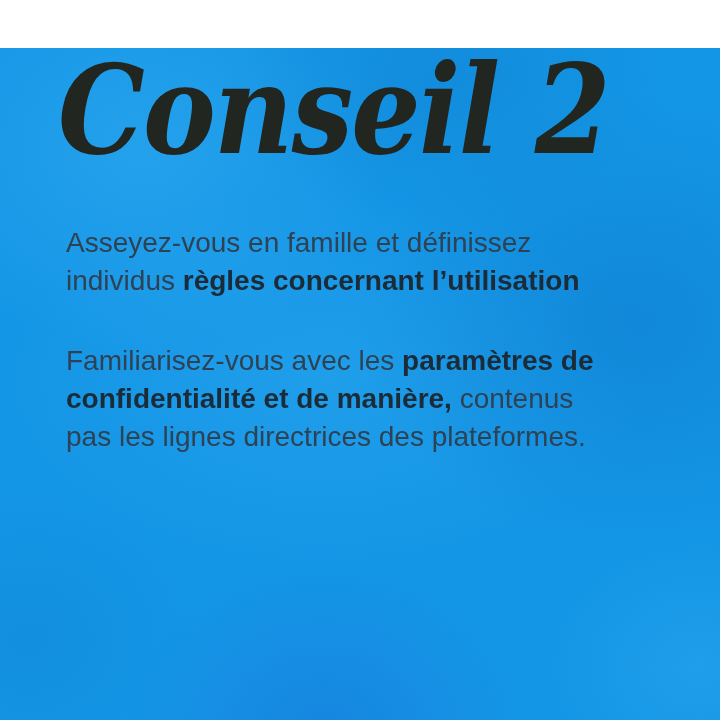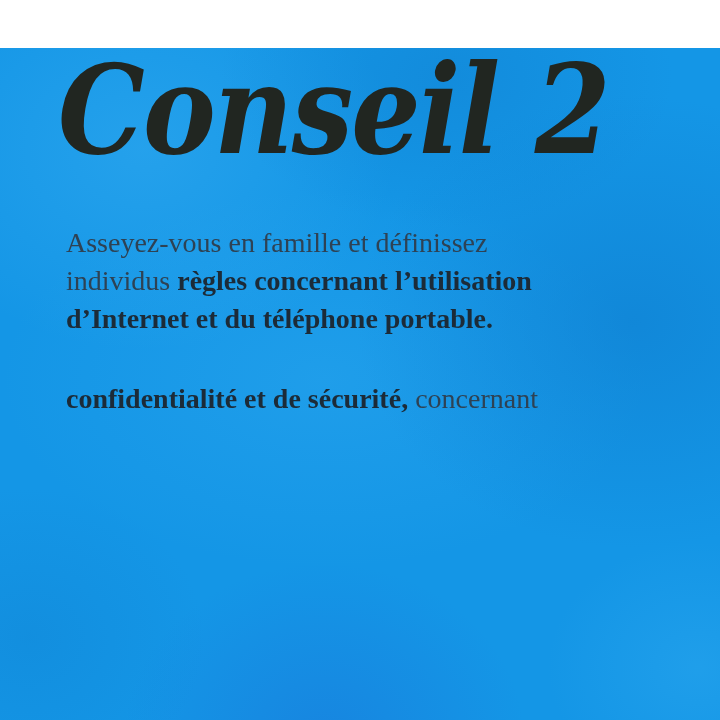--- a/index.html
+++ b/index.html
@@ -35,39 +35,39 @@
     color: #212621;
     transform: scaleX(0.88);
     transform-origin: left top;
     white-space: pre;
   }
   .body-text {
     margin: 52px 0 0 66px;
     font-size: 28px;
     line-height: 38px;
     color: #2e4254;
-    font-family: Liberation Serif, serif;
   }
   .para { margin: 0 0 42px 0; }
   .line { white-space: pre; display: block; }
   .b { font-weight: bold; color: #1c2b38; }
 </style>
 </head>
 <body>
 
 <div class="poster">
 
   <h1 class="title">Conseil 2</h1>
 
   <div class="body-text">
 
     <div class="para">
       <span class="line"><span>Asseyez-vous en famille et définissez</span></span>
       <span class="line"><span>individus </span><span class="b">règles concernant l’utilisation</span></span>
-      <span class="line"><span class="b">d’Internet et du téléphone portable.</span></span>
     </div>
 
     <div class="para">
-      <span class="line"><span class="b">confidentialité et de sécurité,</span><span> concernant</span></span>
+      <span class="line"><span>Familiarisez-vous avec les </span><span class="b">paramètres de</span></span>
+      <span class="line"><span class="b">confidentialité et de manière,</span><span> contenus</span></span>
+      <span class="line"><span>pas les lignes directrices des plateformes.</span></span>
     </div>
 
   </div>
 </div>
 
 </body></html>

